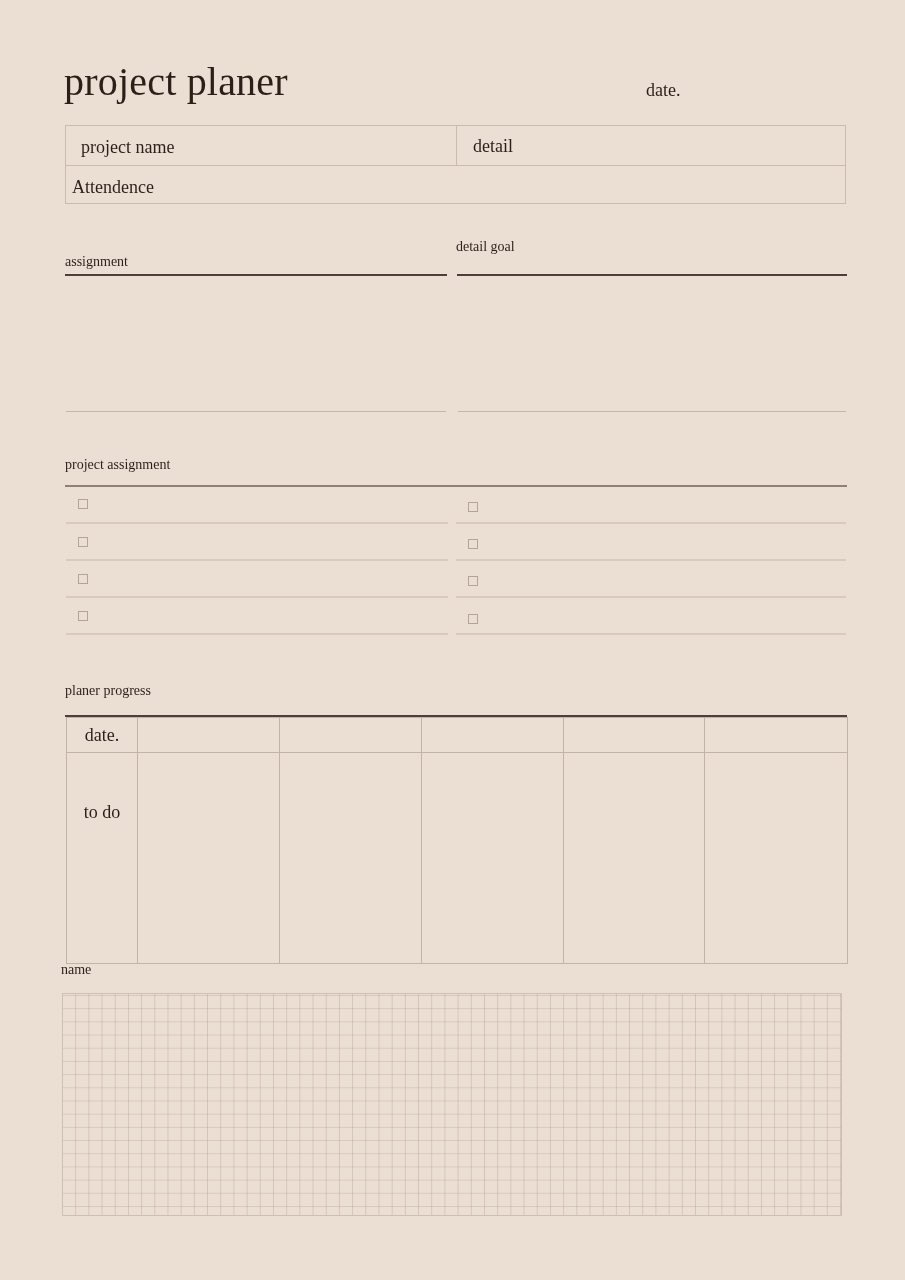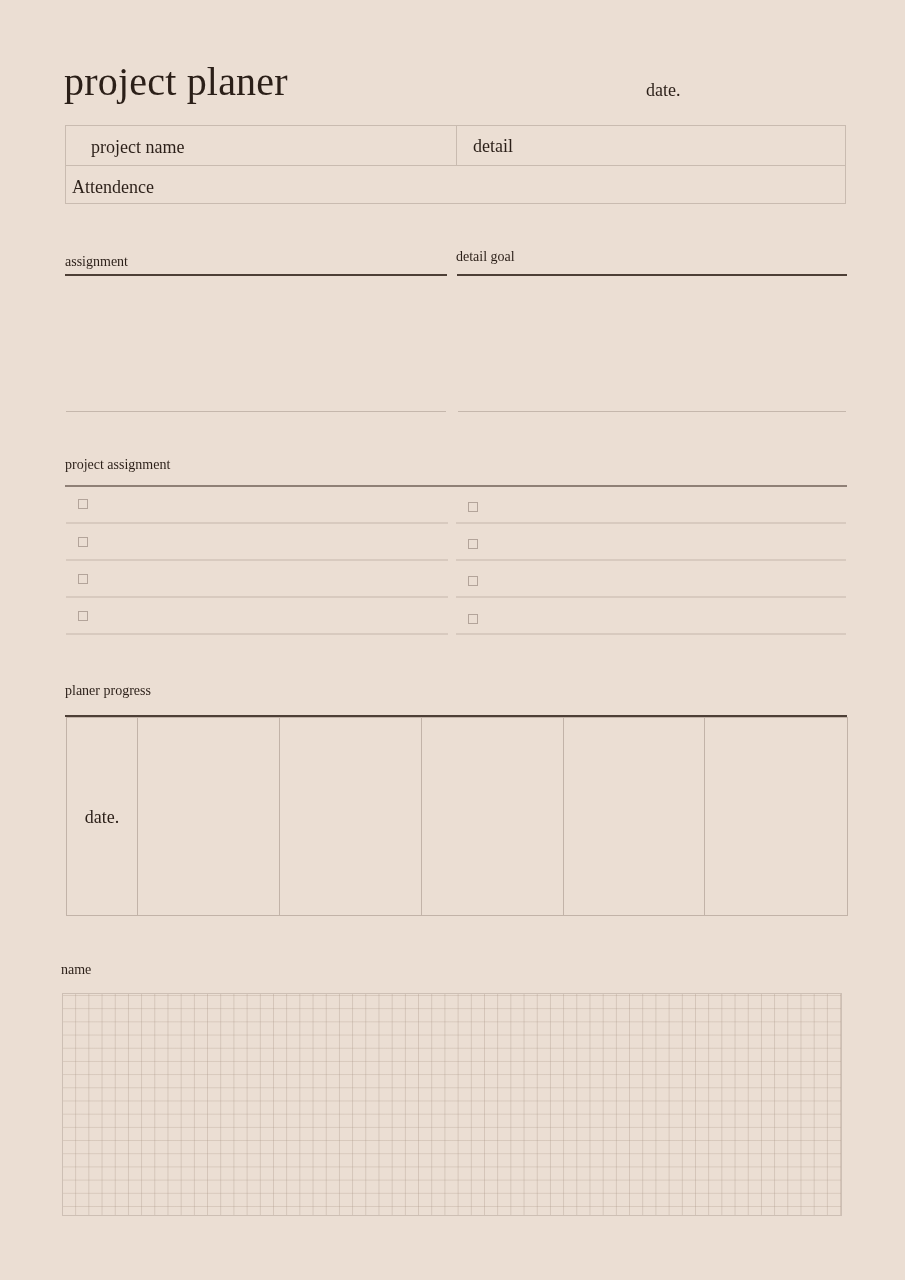--- a/index.html
+++ b/index.html
@@ -44,33 +44,33 @@
   }
 </style>
 </head>
 <body>
 
 <div class="abs title">project planer</div>
 <div class="abs date-label">date.</div>
 
 <div class="abs info-table">
   <div class="info-row1">
-    <div class="info-cell" style="left:25px;top:10px;">project name</div>
+    <div class="info-cell" style="left:15px;top:10px;">project name</div>
     <div class="info-divider"></div>
     <div class="info-cell" style="left:407px;top:9px;">detail</div>
   </div>
   <div class="info-cell" style="left:6px;top:50px;">Attendence</div>
 </div>
 
 <div class="abs section-label" style="left:65px;top:251px;">assignment</div>
 <div class="abs rule-thick" style="left:65px;top:274px;width:382px;"></div>
 <div class="abs" style="left:65px;top:277px;width:382px;height:134px;"></div>
 <div class="abs rule-light" style="left:66px;top:411px;width:380px;"></div>
 
-<div class="abs section-label" style="left:456px;top:246px;text-align:right;">detail goal</div>
+<div class="abs section-label" style="left:456px;top:236px;text-align:right;">detail goal</div>
 <div class="abs rule-thick" style="left:457px;top:274px;width:390px;"></div>
 <div class="abs" style="left:457px;top:277px;width:390px;height:134px;"></div>
 <div class="abs rule-light" style="left:458px;top:411px;width:388px;"></div>
 
 <div class="abs section-label" style="left:65px;top:454px;">project assignment</div>
 <div class="abs rule-mid" style="left:65px;top:485px;width:782px;"></div>
 
 <div class="abs" style="left:66px;top:488px;width:382px;height:35px;">
   <div class="abs checkbox" style="left:12px;top:11px;"></div>
   <div class="abs" style="left:34px;top:6px;"></div>
@@ -133,17 +133,27 @@
   </colgroup>
   <tbody>
       <tr class="head">
     <td>date.</td>
     <td></td>
     <td></td>
     <td></td>
     <td></td>
     <td></td>
   </tr>
+  <tr class="body">
+    <td style="vertical-align:top;padding-top:48px;">
+      <span class="todo-label">to do</span>
+    </td>
+    <td></td>
+    <td></td>
+    <td></td>
+    <td></td>
+    <td></td>
+  </tr>
 </tbody>
   </table>
 
 <div class="abs section-label" style="left:61px;top:959px;">name</div>
 <div class="abs memo-box"></div>
 
 </body></html>

